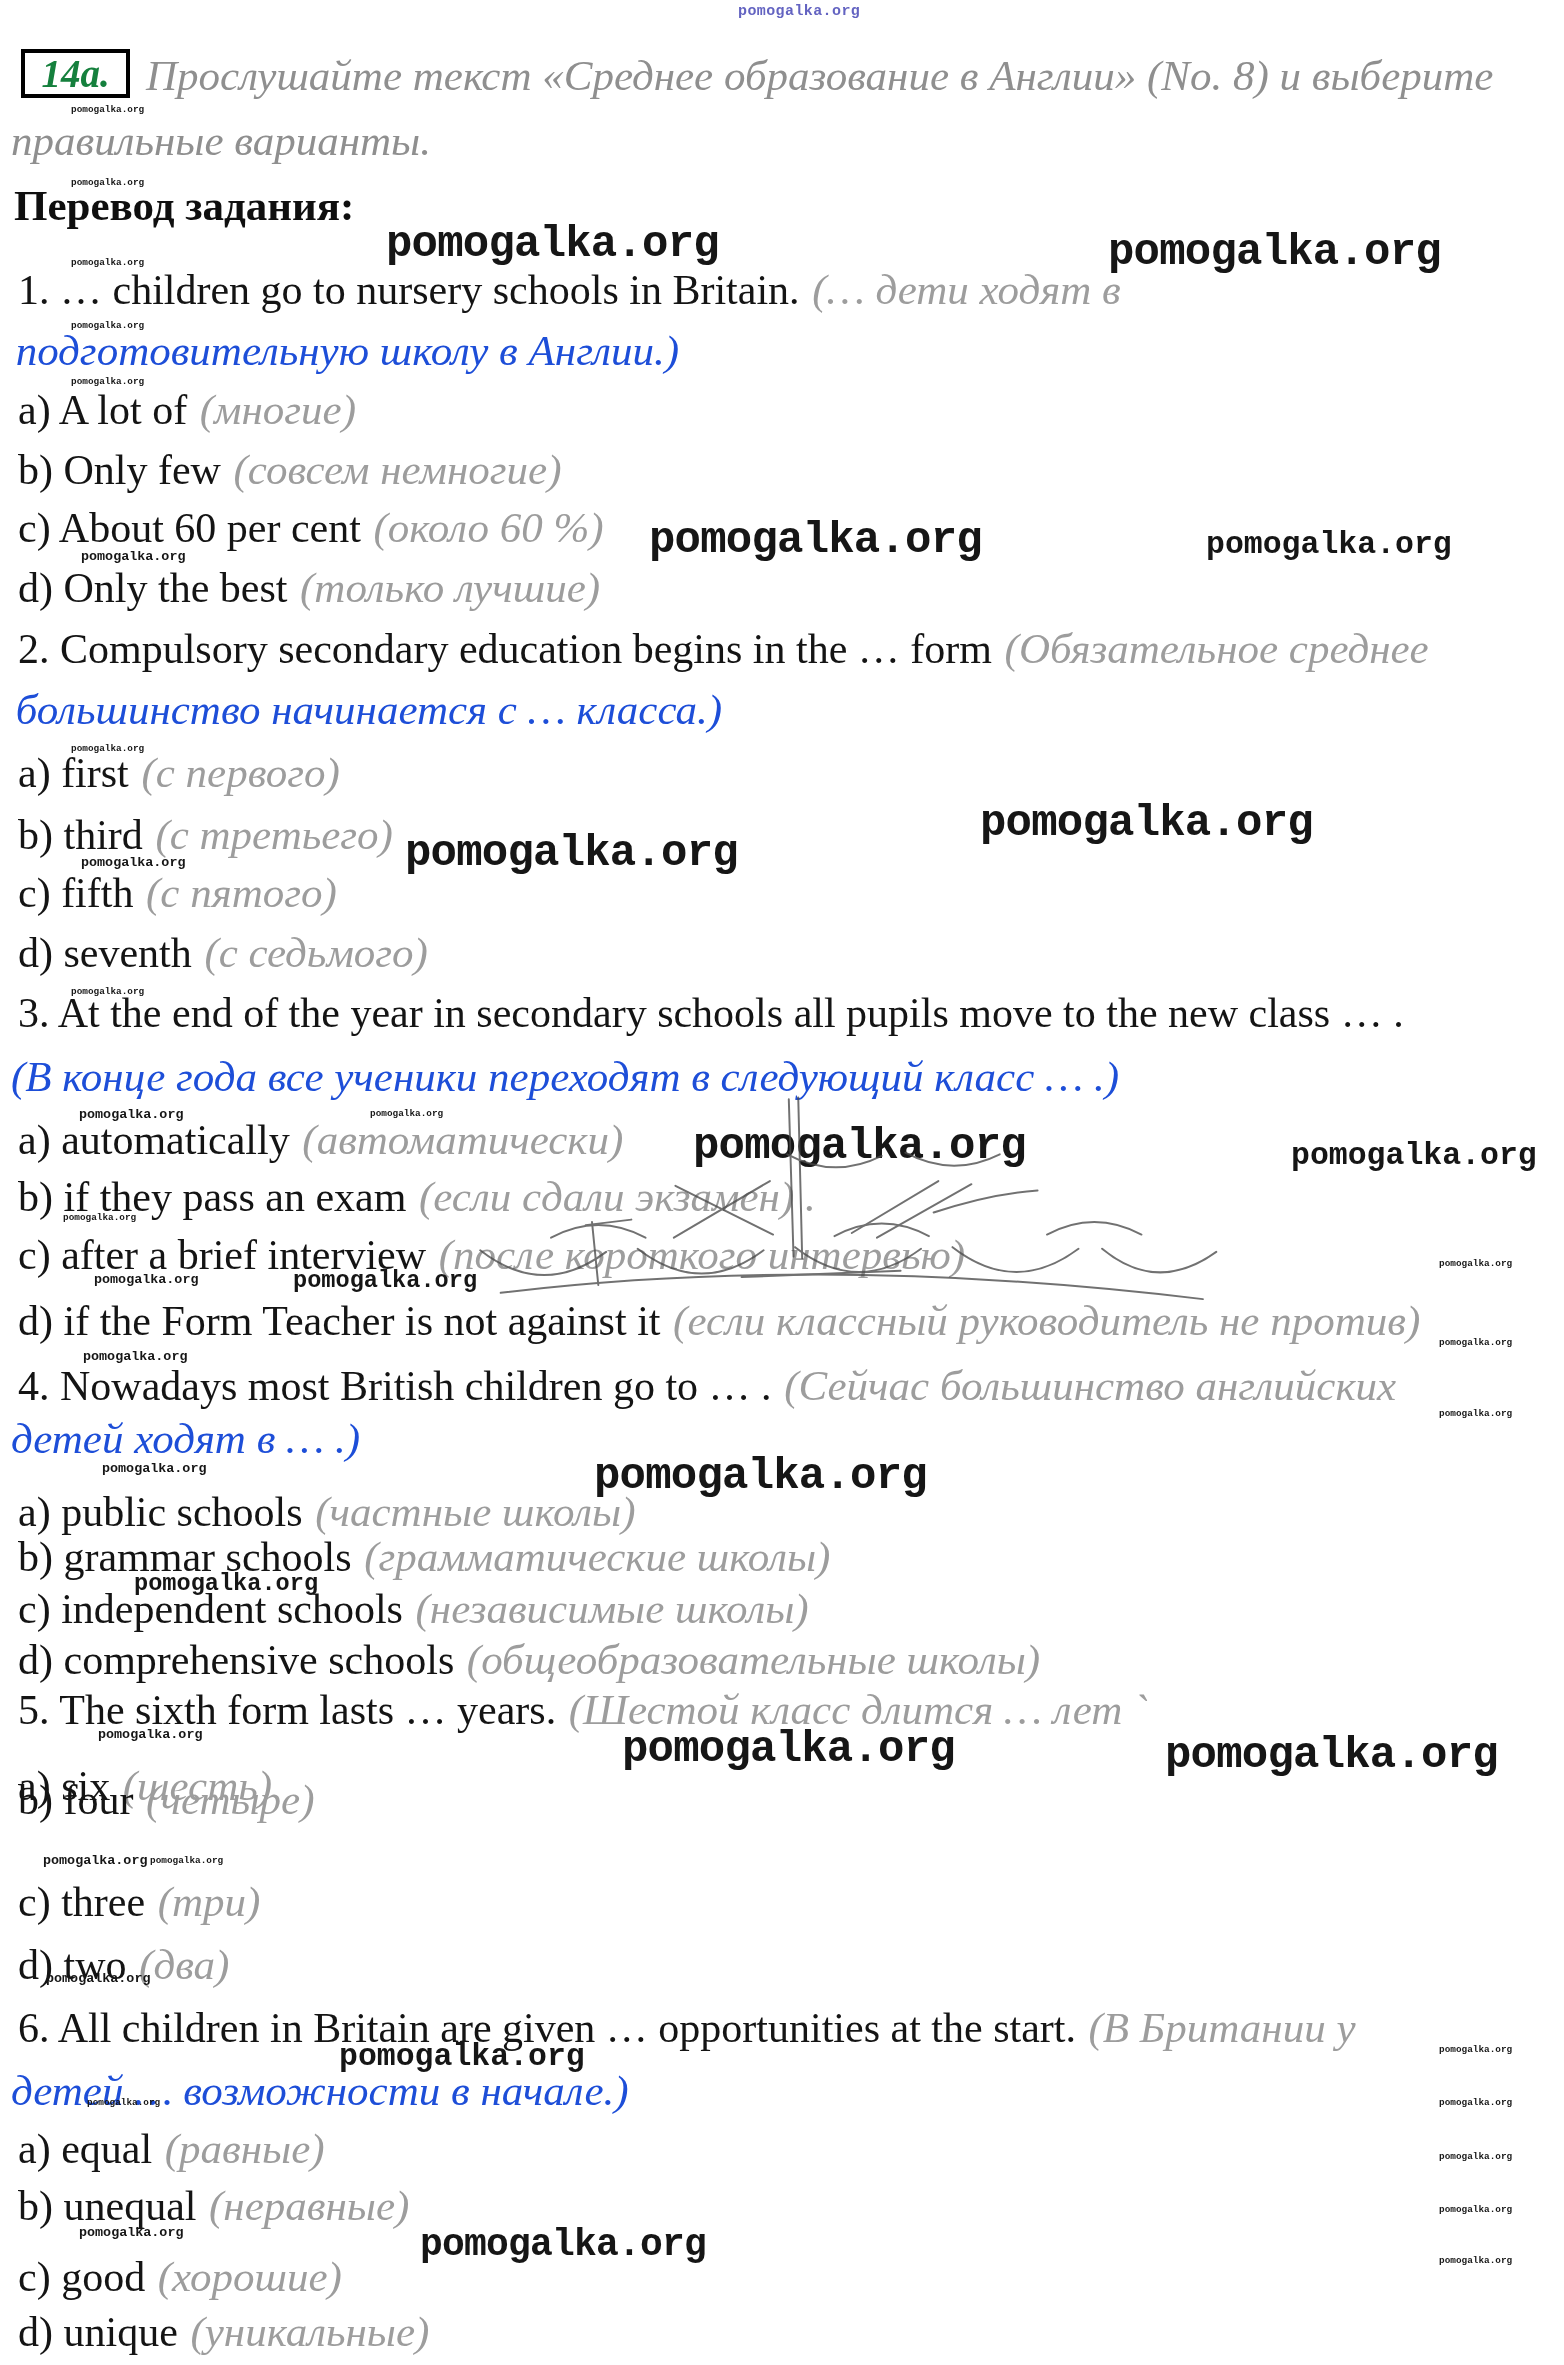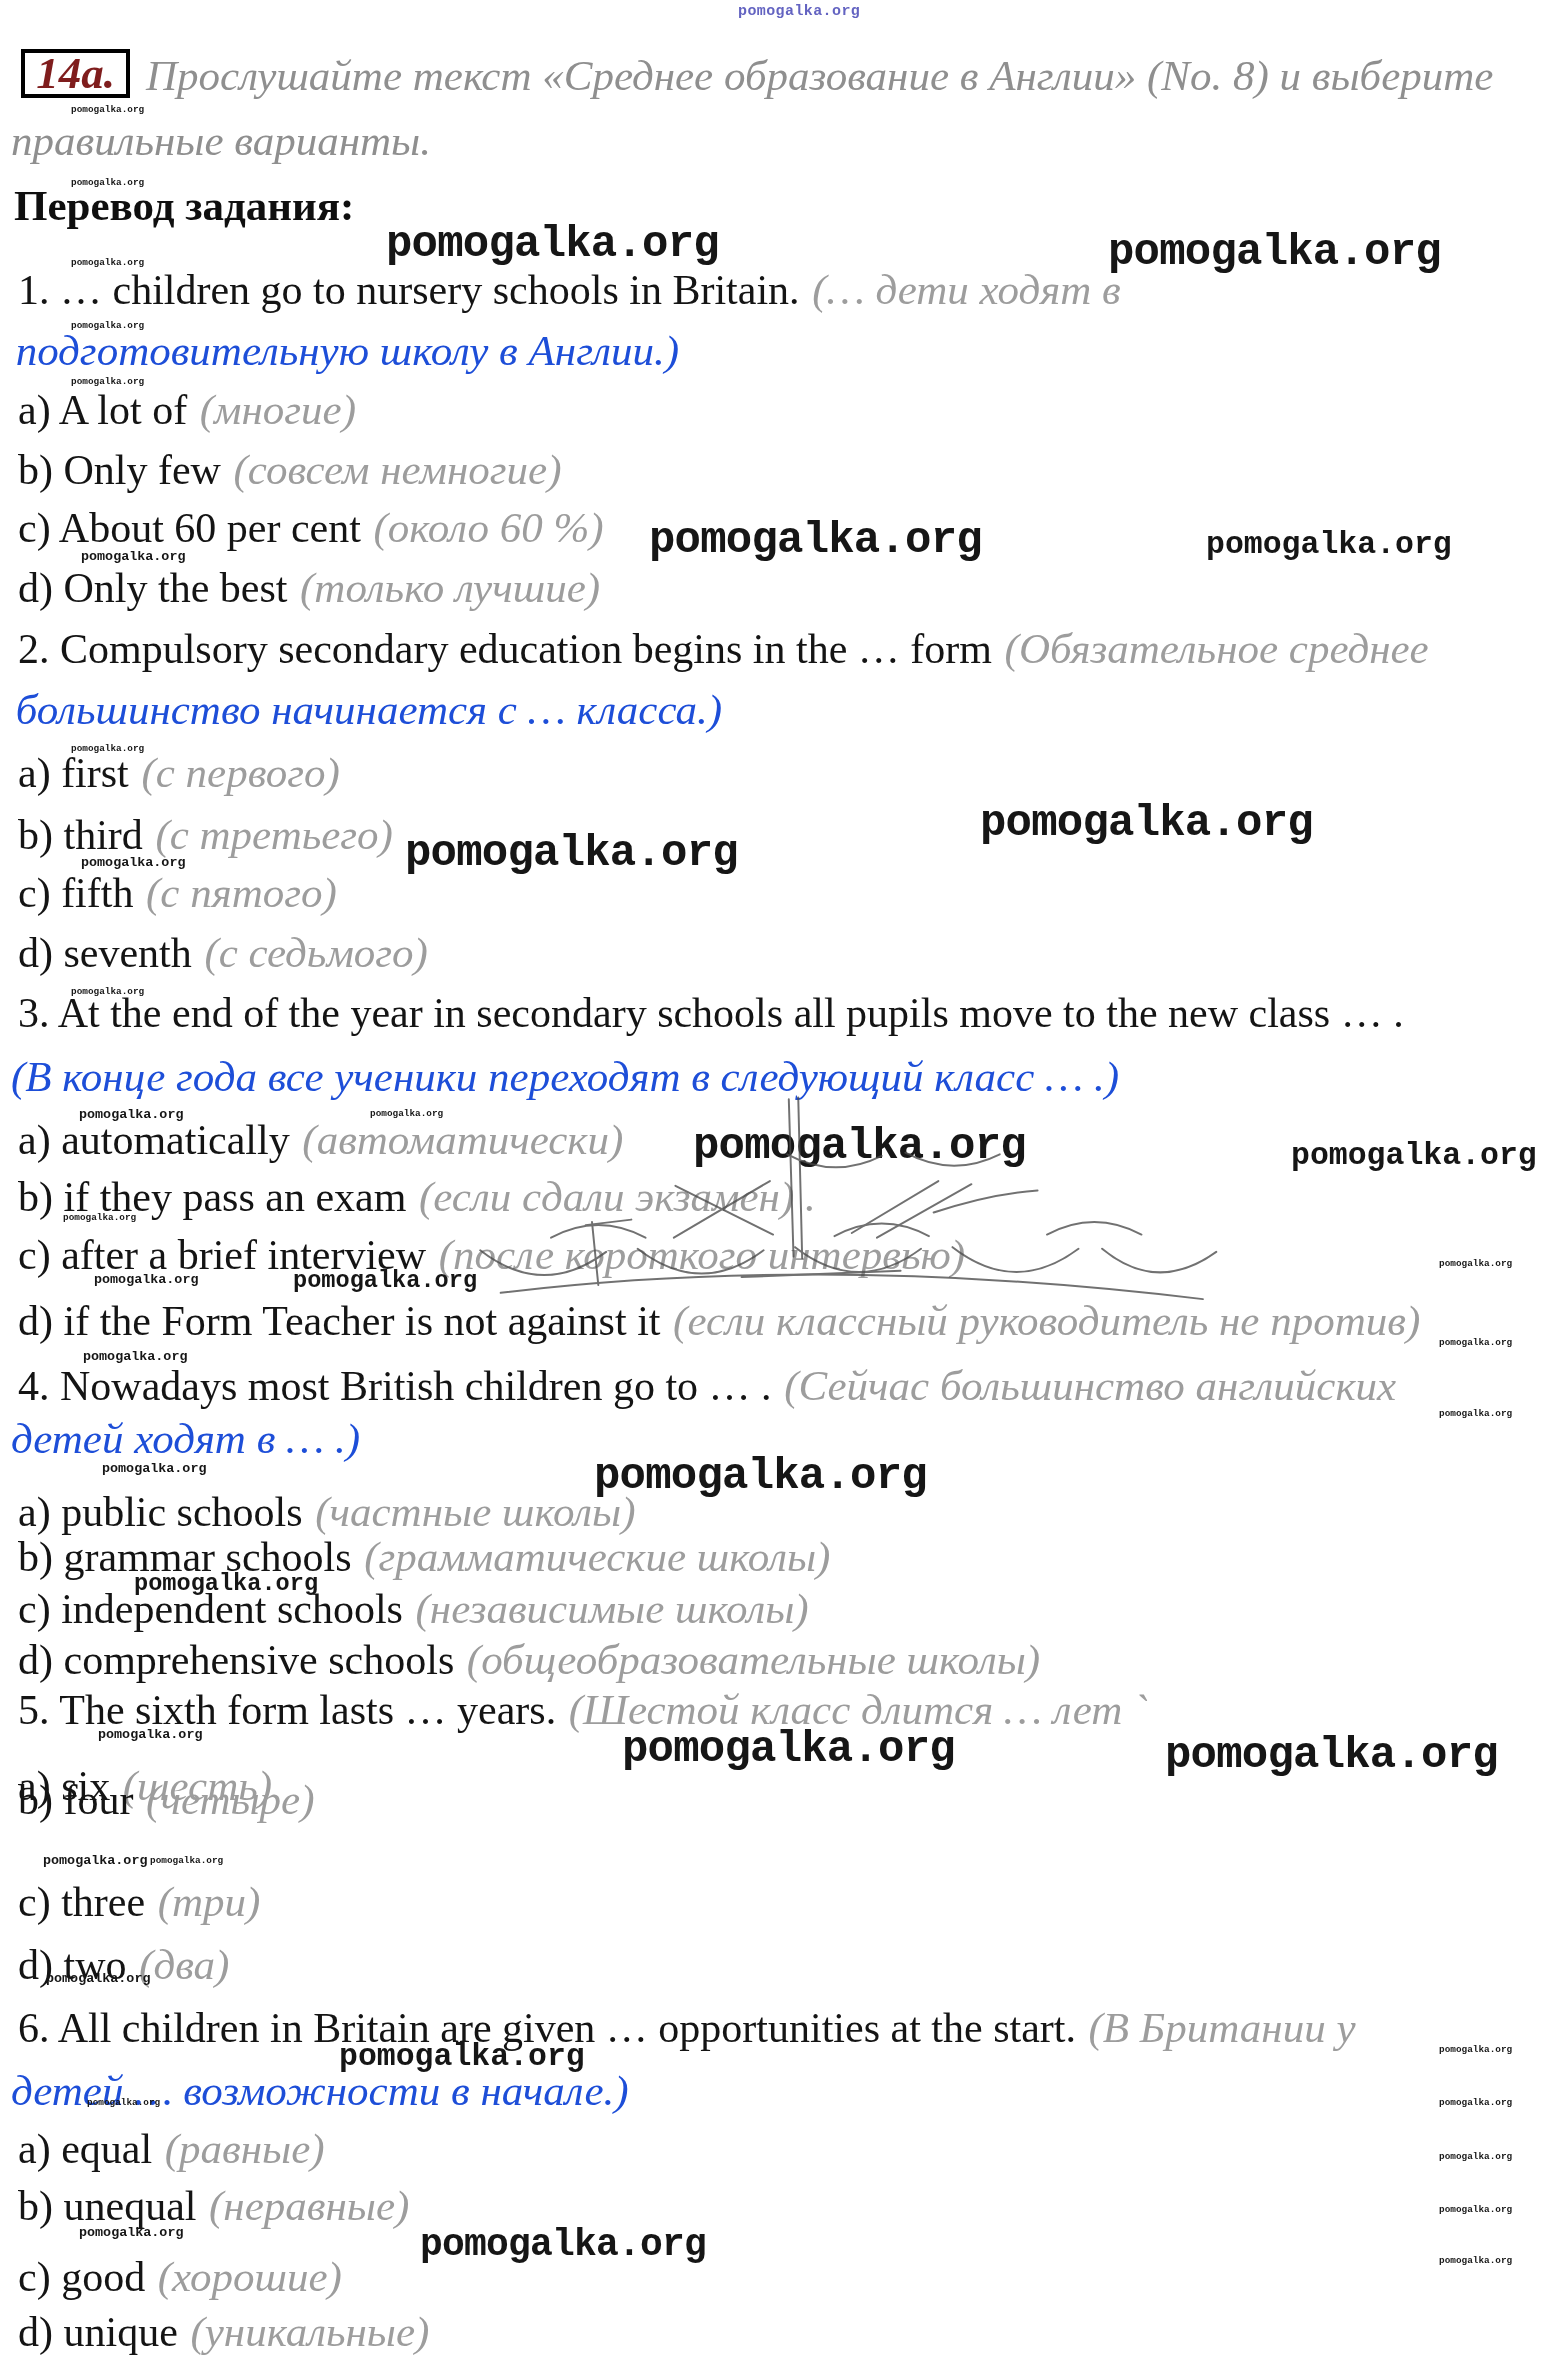--- a/index.html
+++ b/index.html
@@ -8,21 +8,21 @@
     position:relative;width:1565px;height:2366px;background:#ffffff;
     overflow:hidden;font-family:"Liberation Serif","DejaVu Serif",serif;
   }
   .ln{position:absolute;white-space:nowrap;font-size:42px;color:#141414;line-height:1.1;}
   .ru{color:#9d9d9d;font-style:italic;margin-left:12.6px;font-size:43px;}
   .ru-line{position:absolute;white-space:nowrap;color:#1d4ed8;font-style:italic;font-size:43px;line-height:1.1;}
   .task{position:absolute;white-space:nowrap;color:#8f8f8f;font-style:italic;font-size:43px;line-height:1.1;}
   .head-bold{position:absolute;white-space:nowrap;font-weight:700;font-size:43px;color:#0f0f0f;}
   .task-box{
     position:absolute;left:21px;top:49px;width:101px;height:41px;border:4.7px solid #000;
-    font-weight:700;font-style:italic;font-size:45px;color:#7f1d1d;
+    font-weight:700;font-style:italic;font-size:39px;color:#15803d;
     display:flex;align-items:center;justify-content:center;line-height:1;
   }
   
   .wm{position:absolute;white-space:nowrap;font-family:Liberation Mono, monospace;color:#161616;z-index:5;}
   .wm-blue{font-size:15px;color:#5353bb;font-weight:700;letter-spacing:0.4px;opacity:.9;}
   .wm-micro{font-size:9.4px;font-weight:600;}
   .wm-sm{font-size:13.4px;font-weight:700;}
   .wm-med{font-size:23.6px;font-weight:700;}
   .wm-med2{font-size:31.5px;font-weight:700;}
   .wm-big{font-size:44px;font-weight:700;letter-spacing:-0.8px;}

